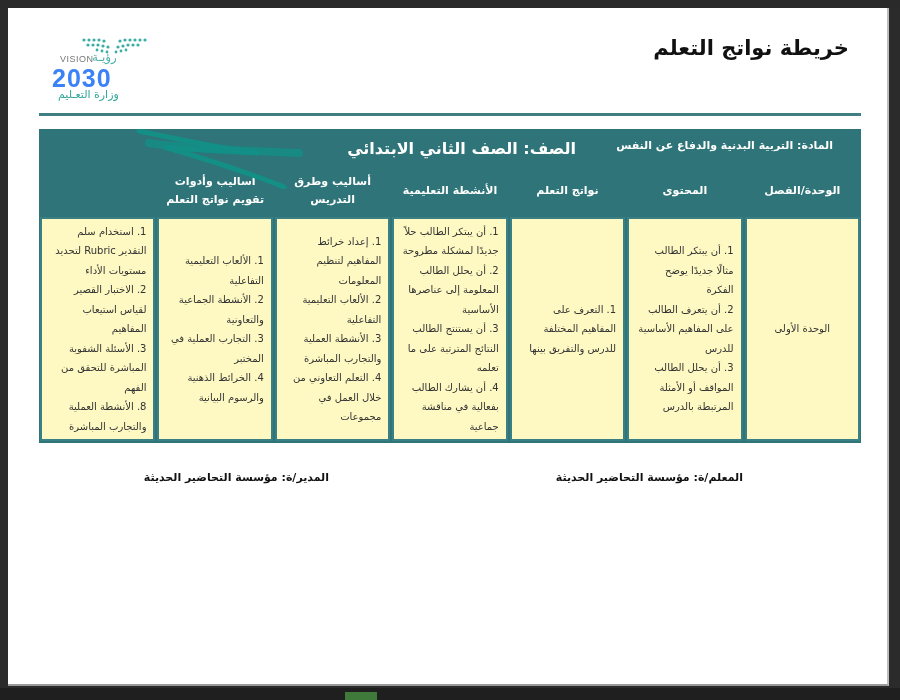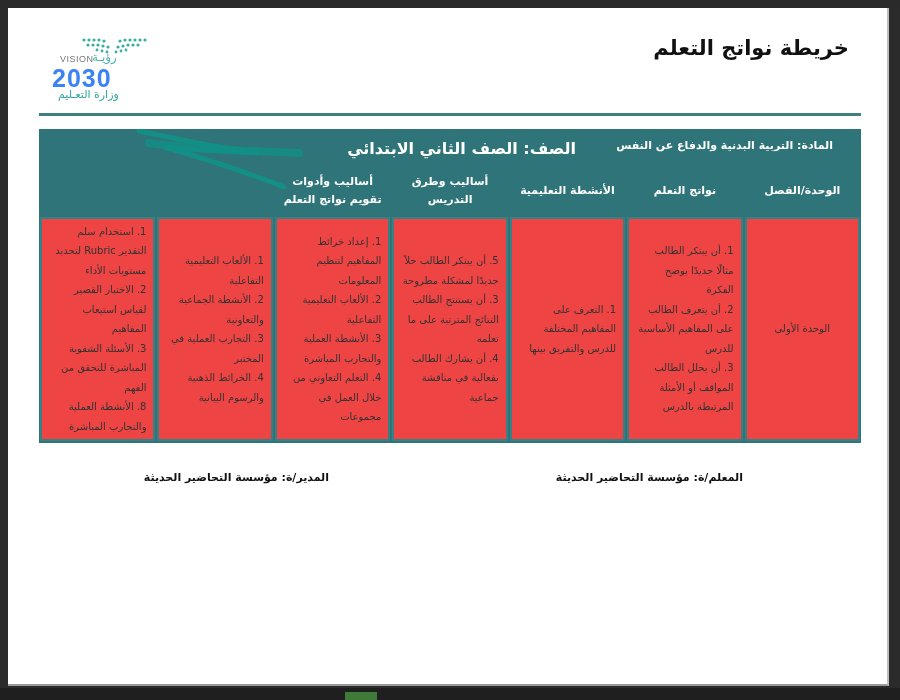--- a/index.html
+++ b/index.html
@@ -31,21 +31,21 @@
   .hdr { background: #2e7478; color: #fff; position: relative; }
   .hdr-row1 { height: 36px; position: relative; }
   .hdr-row1 .subject { position: absolute; right: 28px; top: 10px; font-size: 11px; font-weight: bold; }
   .hdr-row1 .grade { position: absolute; right: 285px; top: 10px; font-size: 16px; font-weight: bold; }
   .scribble { position: absolute; left: 30px; top: 0px; width: 260px; height: 60px; }
   .hdr-row2 { display: flex; height: 52px; }
   .hcell { width: 117.43px; display: flex; align-items: center; justify-content: center; text-align: center; font-size: 11px; font-weight: bold; line-height: 1.6; padding: 0 6px; }
 
   .body-row { display: flex; height: 226px; background: #2e7478; padding: 0 0 2px 0; gap: 0; }
   .bcell {
-    width: 117.43px; background: #ef4444; border: 2px solid #3a7f83; border-top: 2px solid #3a7f83;
+    width: 117.43px; background: #fef9c3; border: 2px solid #3a7f83; border-top: 2px solid #3a7f83;
     display: flex; align-items: center; justify-content: flex-start;
     font-size: 10px; color: #333; line-height: 1.95; padding: 4px 7px; text-align: right;
     margin: 0 1px;
   }
   .bcell.center { justify-content: center; text-align: center; }
   .bcell ol { list-style: none; }
   .bcell li { white-space: normal; }
 
   .signatures { position: absolute; top: 471px; left: 39px; width: 822px; direction: rtl; font-size: 11px; font-weight: bold; color: #111; }
   .sig-teacher { position: absolute; right: 118px; top: 0; }
@@ -106,20 +106,21 @@
     <svg class="scribble" viewBox="0 0 260 60">
       <path d="M70 2 C 110 10, 140 18, 190 24 C 150 22, 110 20, 95 18 C 130 28, 170 40, 215 58" stroke="#138f86" stroke-width="5" fill="none" stroke-linecap="round"></path>
       <path d="M80 14 C 120 20, 180 22, 230 24" stroke="#138f86" stroke-width="8" fill="none" stroke-linecap="round" opacity="0.8"></path>
     </svg>
     <div class="hdr-row1">
       <span class="subject">المادة: التربية البدنية والدفاع عن النفس</span>
       <span class="grade">الصف: الصف الثاني الابتدائي</span>
     </div>
     <div class="hdr-row2">
       <div class="hcell">الوحدة/الفصل</div>
+      <div class="hcell">المحتوى</div>
       <div class="hcell">نواتج التعلم</div>
       <div class="hcell">الأنشطة التعليمية</div>
       <div class="hcell">أساليب وطرق التدريس</div>
       <div class="hcell">أساليب وأدوات تقويم نواتج التعلم</div>
     </div>
   </div>
 
   <div class="body-row">
     <div class="bcell center">الوحدة الأولى</div>
 
@@ -132,21 +133,22 @@
     </div>
 
     <div class="bcell">
       <ol>
         <li>1. التعرف على المفاهيم المختلفة للدرس والتفريق بينها</li>
       </ol>
     </div>
 
     <div class="bcell">
       <ol>
-        <li>5. أن يبتكر الطالب حلاً جديدًا لمشكلة مطروحة</li>
+        <li>1. أن يبتكر الطالب حلاً جديدًا لمشكلة مطروحة</li>
+        <li>2. أن يحلل الطالب المعلومة إلى عناصرها الأساسية</li>
         <li>3. أن يستنتج الطالب النتائج المترتبة على ما تعلمه</li>
         <li>4. أن يشارك الطالب بفعالية في مناقشة جماعية</li>
       </ol>
     </div>
 
     <div class="bcell">
       <ol>
         <li>1. إعداد خرائط المفاهيم لتنظيم المعلومات</li>
         <li>2. الألعاب التعليمية التفاعلية</li>
         <li>3. الأنشطة العملية والتجارب المباشرة</li>

